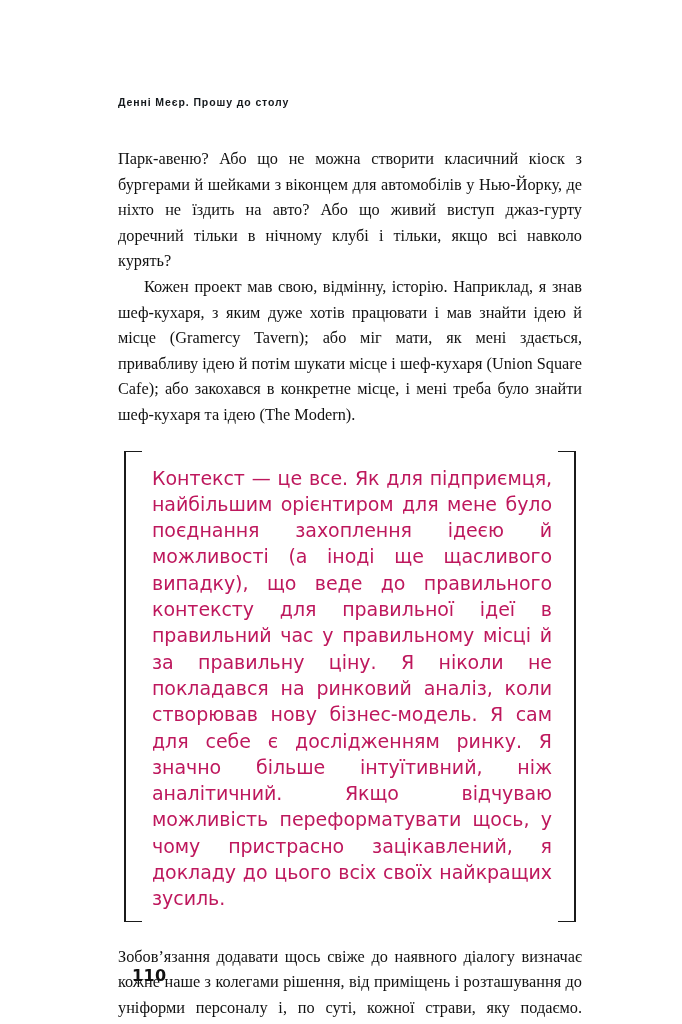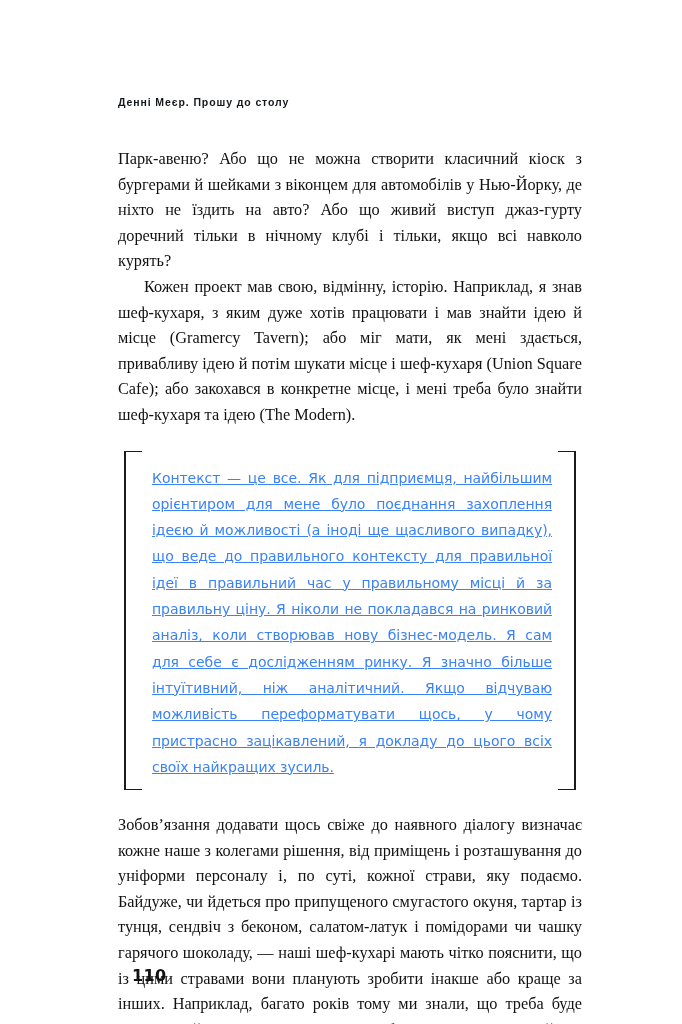--- a/index.html
+++ b/index.html
@@ -103,27 +103,26 @@
     position: absolute;
     width: 1.6px;
     background: #1b1b1b;
   }
   .callout .rail.left  { left: 6px;  top: 2px; bottom: 2px; }
   .callout .rail.right { right: 6px; top: 2px; bottom: 2px; }
 
   .callout-text {
     margin: 0;
     font-family: "DejaVu Sans", "Liberation Sans", sans-serif;
-    font-size: 14px;
+    font-size: 19px;
     line-height: 26.3px;
     text-align: justify;
     text-justify: inter-word;
-    color: #3b82f6;
+    color: #be185d;
     letter-spacing: -0.05px;
-    text-decoration: underline;
   }
 
   
   .folio {
     position: absolute;
     left: 132px;
     top: 920px;
     font-family: "DejaVu Sans", "Liberation Sans", sans-serif;
     font-size: 16px;
     font-weight: 700;

